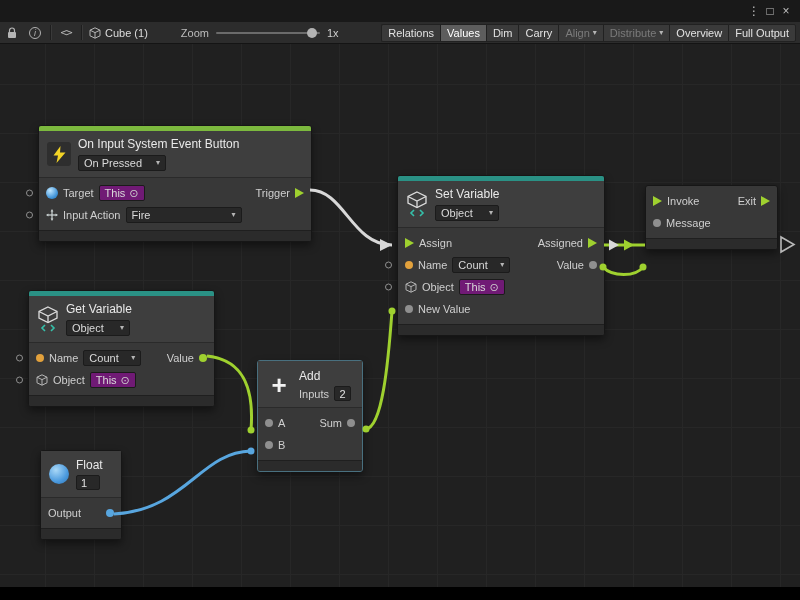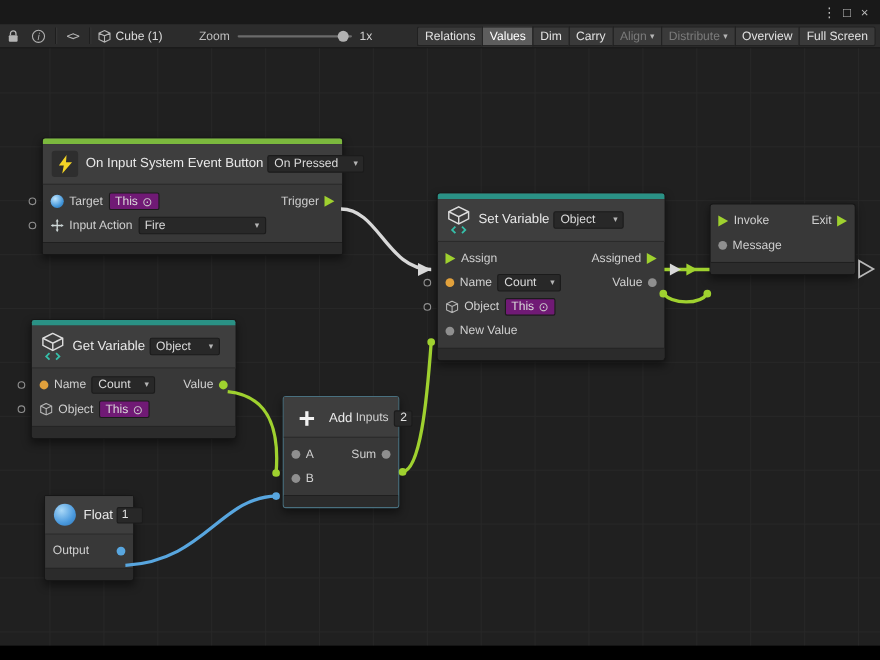--- a/index.html
+++ b/index.html
@@ -37,21 +37,21 @@
     background-size:49px 49px;background-position:-4px -9px}
   .bottombar{position:absolute;left:0;bottom:0;width:800px;height:13px;background:#000}
 
   .wires{position:absolute;left:0;top:0;z-index:3;pointer-events:none}
 
   
   .node{position:absolute;z-index:2;background:#383838;border:1px solid #161616;border-radius:3px;box-shadow:0 4px 8px rgba(0,0,0,.45);font-size:11px;color:#cfcfcf}
   .node.selected{border-color:#49707f}
   .strip{height:5px;border-radius:2px 2px 0 0}
   .nheader{display:flex;align-items:center;gap:7px;padding:6px 8px;background:#3e3e3e;border-bottom:1px solid #2a2a2a}
-  .hcol{display:flex;gap:4px}
+  .hcol{display:flex;flex-direction:column;gap:4px}
   .ntitle{font-size:12px;color:#e9e9e9;white-space:nowrap}
   .nsub{font-size:9px;color:#9d9d9d}
   .icon-box{width:24px;height:24px;background:#2e2e2e;border-radius:3px;display:flex;align-items:center;justify-content:center;flex:none}
   .rows{padding:4px 0}
   .row{height:22px;display:flex;align-items:center;gap:5px;padding:0 7px;position:relative;white-space:nowrap}
   .row .right{margin-left:auto;display:flex;align-items:center;gap:5px}
   .nfooter{height:11px;background:#2b2b2b;border-top:1px solid #1f1f1f;border-radius:0 0 2px 2px}
 
   .dropdown{display:inline-flex;align-items:center;justify-content:space-between;gap:5px;background:#282828;border:1px solid #1b1b1b;border-radius:2px;height:16px;padding:0 5px;font-size:11px;color:#dadada}
   .chip{display:inline-flex;align-items:center;gap:4px;background:#701a75;border:1px solid #1b1b1b;border-radius:2px;height:16px;padding:0 5px;font-size:11px;color:#dadada}
@@ -122,21 +122,21 @@
         <span class="caret">▾</span>
       </span>
     <span class="tb-btn dis">
         <span>Distribute</span>
         <span class="caret">▾</span>
       </span>
     <span class="tb-btn">
         <span>Overview</span>
       </span>
     <span class="tb-btn">
-        <span>Full Screen</span>
+        <span>Full Output</span>
       </span>
   </div>
 </div>
 
 <div class="canvas">
 
   <svg class="wires" width="800" height="543">
     <path d="M310,146 C344,146 352,201 392,201" stroke="#d8d8d8" stroke-width="3" fill="none"></path>
     <polygon points="380,195 392,201 380,207" fill="#d8d8d8"></polygon>
 

